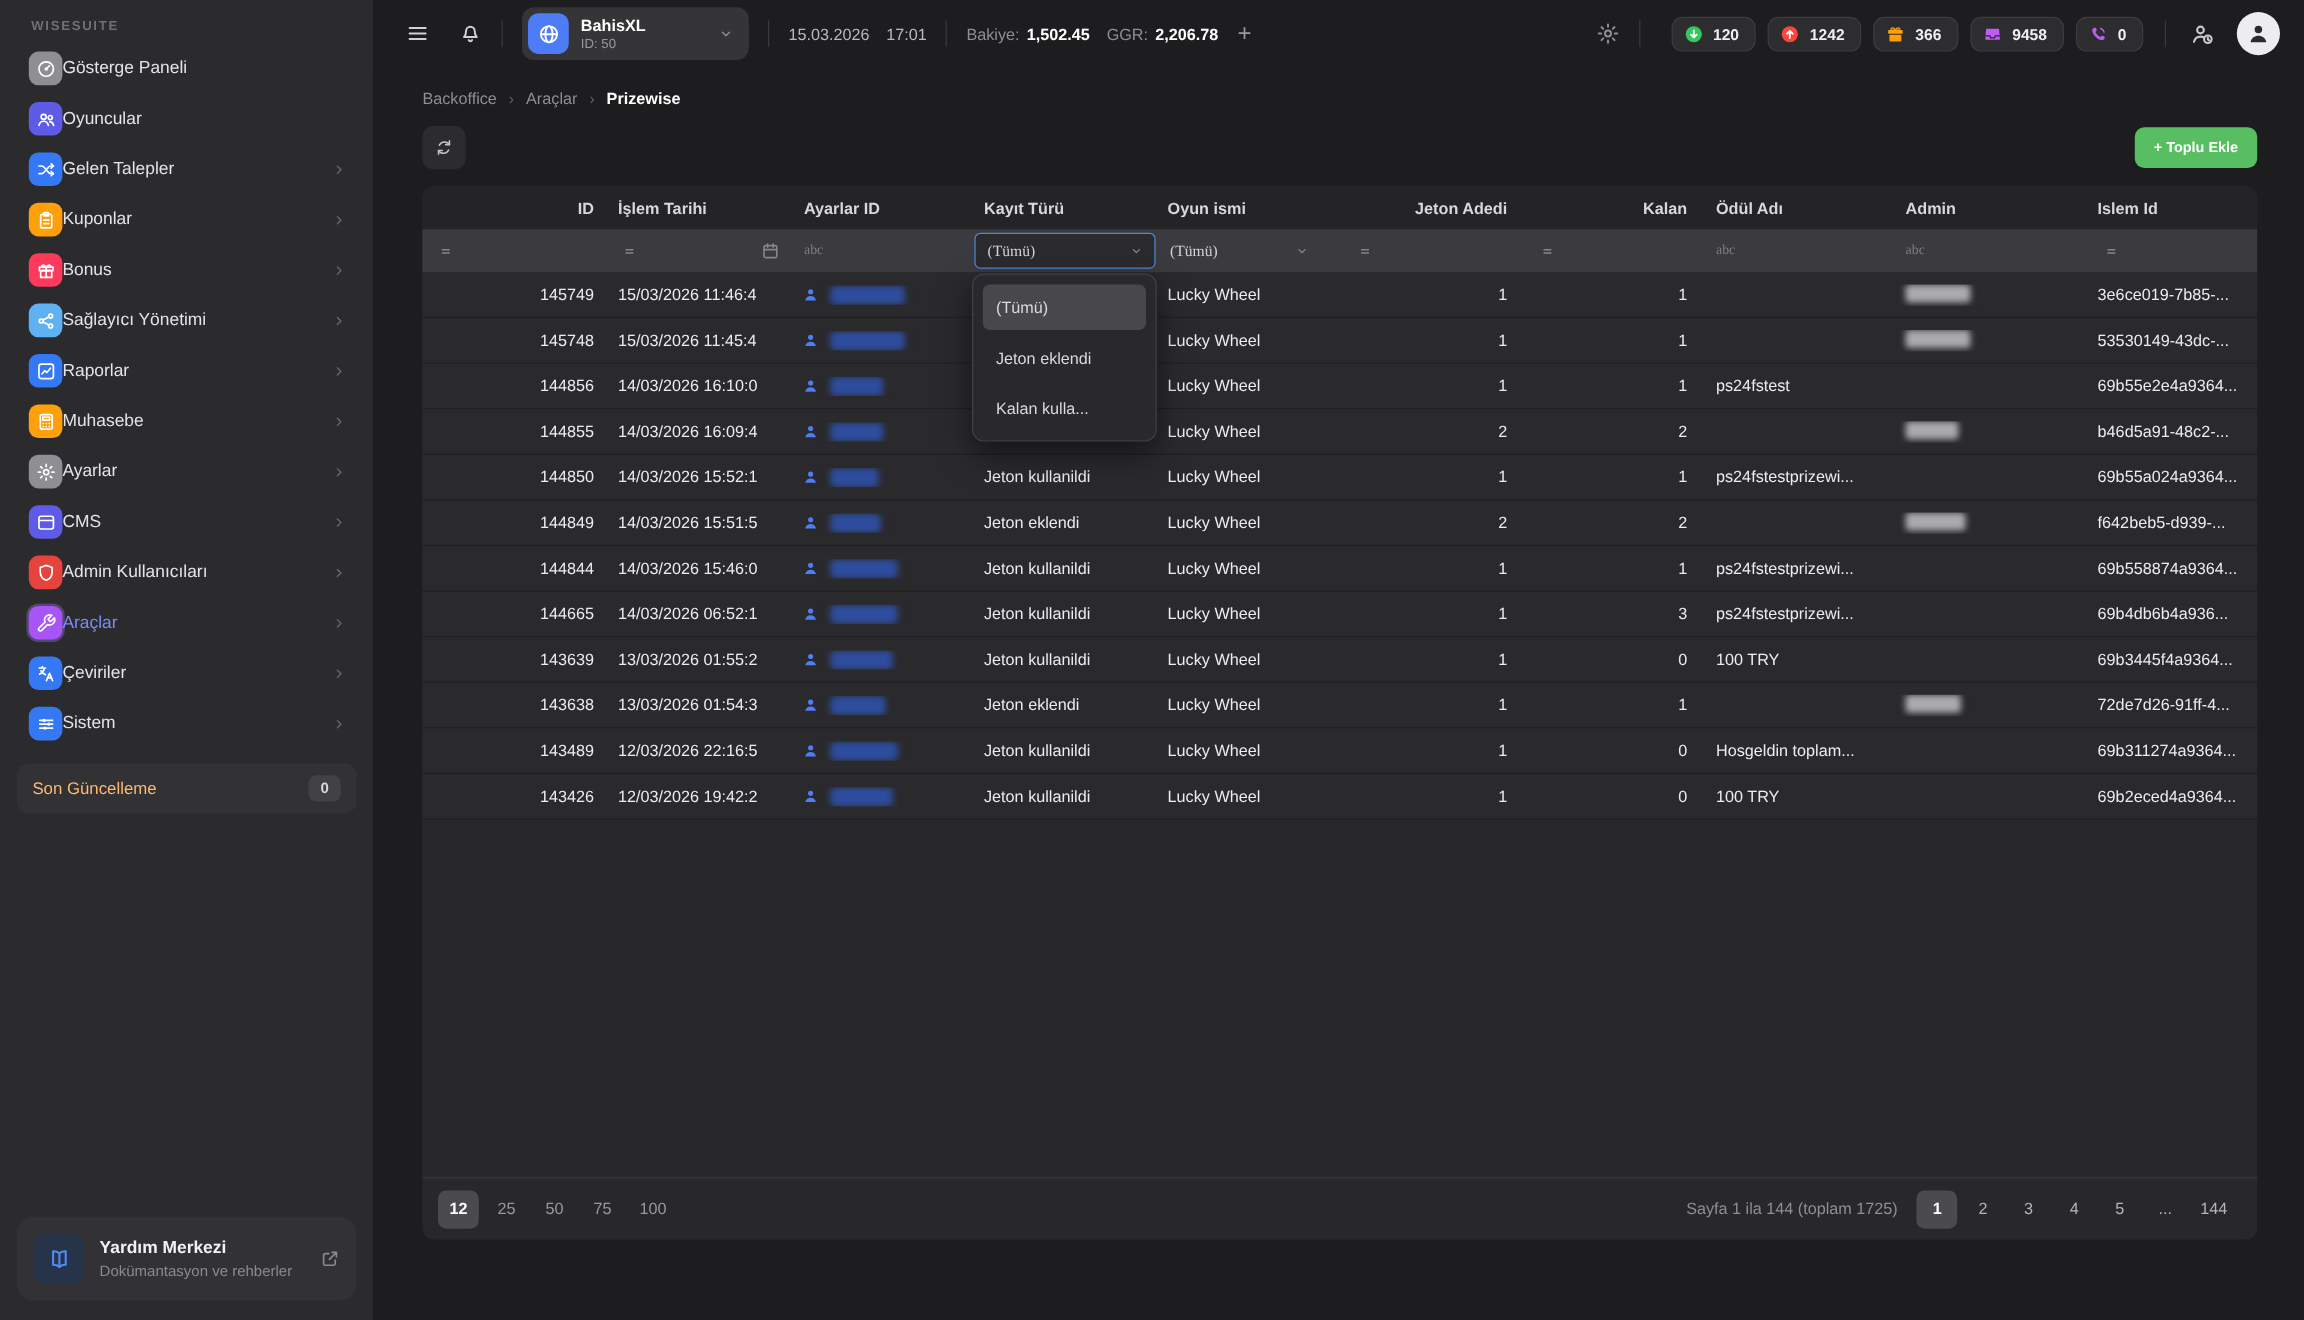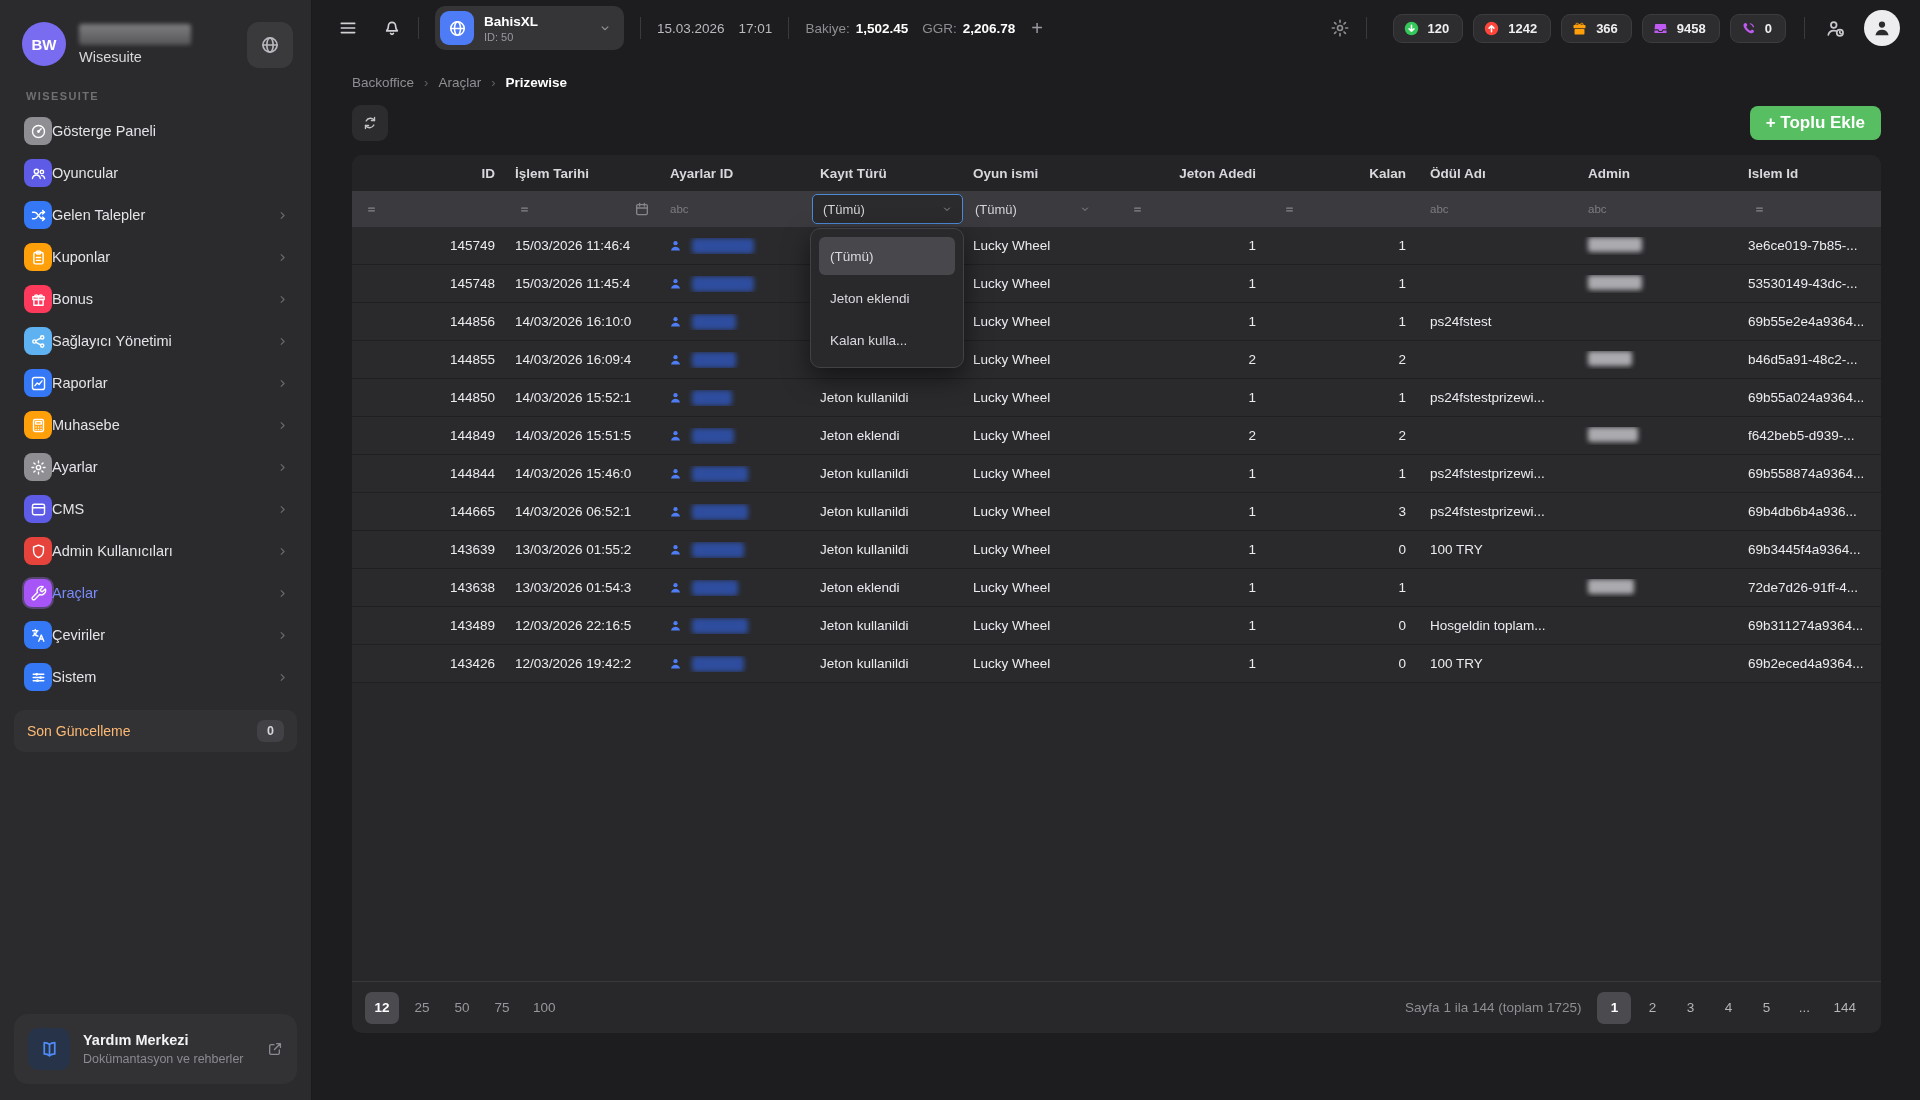--- a/index.html
+++ b/index.html
@@ -67,27 +67,27 @@
 
   
   .main { position:absolute; left:312px; top:56px; width:1608px; height:1044px; }
   .breadcrumb { display:flex; align-items:center; gap:10px; padding:19px 0 0 40px; font-size:13.5px; }
   .bc-link { color:#8e8e93; }
   .bc-sep { color:#606066; font-size:13px; }
   .bc-current { color:#fff; font-weight:bold; }
   .toolbar { display:flex; align-items:center; margin:15px 39px 0 40px; }
   .refresh-btn { width:36px; height:36px; border-radius:9px; background:#2c2c2f; color:#c3c3c8; display:flex; align-items:center; justify-content:center; }
   .refresh-btn svg { width:16px; height:16px; }
-  .bulk-btn { margin-left:auto; background:#57bf61; color:#fff; font-weight:bold; font-size:17px; border-radius:8px; padding:0 16px; height:34px; display:flex; align-items:center; }
+  .bulk-btn { margin-left:auto; background:#57bf61; color:#fff; font-weight:bold; font-size:12px; border-radius:8px; padding:0 16px; height:34px; display:flex; align-items:center; }
 
   
   .table-card { --cols:153px 157px 150px 153px 153px 152px 150px 160px 160px minmax(0,1fr);
     position:relative; margin:14px 39px 0 40px; height:878px; background:#28282b; border-radius:10px; display:flex; flex-direction:column; }
   .thead { display:grid; grid-template-columns:var(--cols); height:36px; align-items:center; background:#242427; border-radius:10px 10px 0 0; font-size:13.5px; font-weight:bold; color:#d8d8dc; }
-  .tfilter { display:grid; grid-template-columns:var(--cols); height:36px; align-items:center; background:#3b3b3f; }
+  .tfilter { display:grid; grid-template-columns:var(--cols); height:36px; align-items:center; background:#3b3b3f;font-family:Liberation Serif, serif; }
   .trow { display:grid; grid-template-columns:var(--cols); height:38px; align-items:center; border-bottom:1px solid #202023; font-size:13.5px; color:#ececf0; background:#2a2a2d; }
   .cell { white-space:nowrap; overflow:hidden; }
   .num { text-align:right; padding-right:14px; }
   .cell-l { padding-left:8px; }
   .pl10 { padding-left:10px; }
   .c-id { text-align:right; padding-right:10px; }
   .player-cell { display:flex; align-items:center; gap:9px; padding-left:6px; }
   .player-ico { color:#4f7df6; display:flex; }
   .player-ico svg { width:15px; height:15px; }
   .player-pill { height:16px; border-radius:4px; background:#2e4d9e; filter:blur(2.5px); display:inline-block; }
@@ -110,36 +110,20 @@
   .pager { height:52px; border-top:1px solid #39393d; display:flex; align-items:center; padding:0 13px; }
   .psize, .pnum { min-width:34px; height:32px; display:flex; align-items:center; justify-content:center; font-size:13.5px; color:#97979d; border-radius:7px; margin-right:6px; padding:0 8px; }
   .psize.active, .pnum.active { background:#4a4a4f; color:#fff; font-weight:bold; }
   .pnum { color:#b4b4b9; margin-right:4px; }
   .pager-summary { margin-left:auto; color:#8e8e93; font-size:13.5px; margin-right:16px; }
 </style>
 </head>
 <body>
 
 <aside class="sidebar">
-  <div class="side-head">
-    <div class="avatar-bw">BW</div>
-    <div class="ws-meta">
-      <div class="redacted-name"></div>
-      <div class="ws-name">Wisesuite</div>
-    </div>
-    <div class="globe-btn">
-      <span>
-          <svg viewBox="0 0 24 24" fill="none" stroke="currentColor" stroke-width="2" stroke-linecap="round" stroke-linejoin="round">
-            <circle cx="12" cy="12" r="8.5"></circle>
-            <ellipse cx="12" cy="12" rx="3.8" ry="8.5"></ellipse>
-            <path d="M3.5 12h17"></path>
-          </svg>
-        </span>
-    </div>
-  </div>
   <div class="side-section">WISESUITE</div>
   <nav class="side-menu">
 
       <div class="side-item">
         <span class="side-icon" style="background: rgb(142, 142, 147);">
           <svg viewBox="0 0 24 24" fill="none" stroke="currentColor" stroke-width="2" stroke-linecap="round" stroke-linejoin="round">
             <circle cx="12" cy="12" r="8.5"></circle>
             <path d="M12 12l3.8-3.8"></path>
             <circle cx="12" cy="12" r="1" fill="currentColor"></circle>
           </svg>

